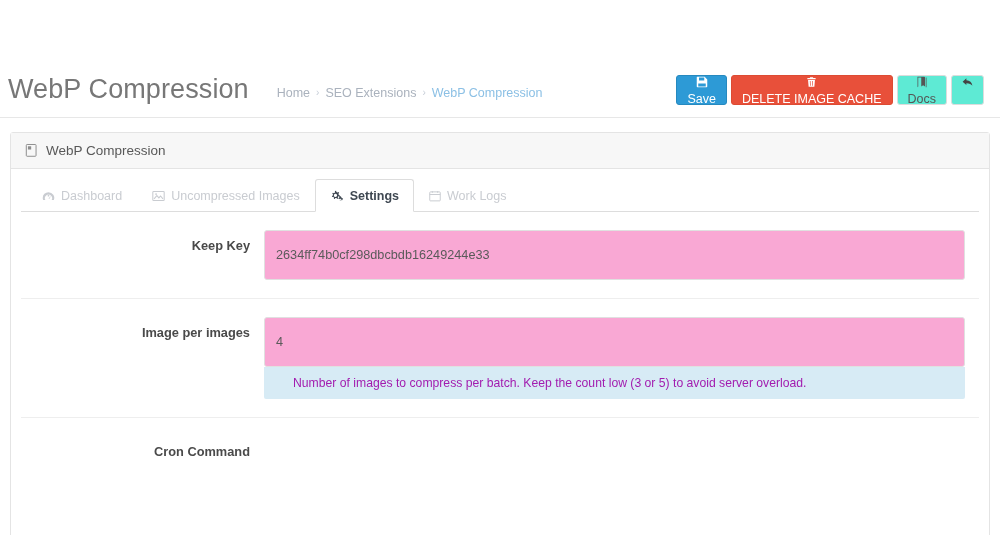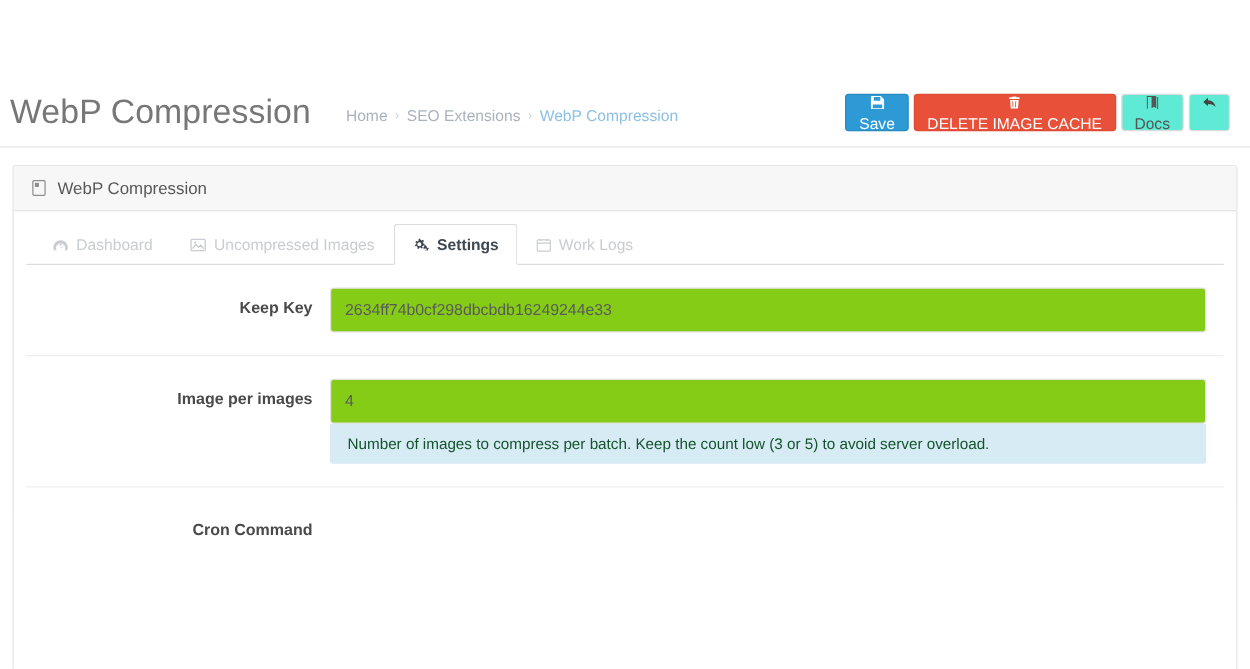--- a/index.html
+++ b/index.html
@@ -173,40 +173,40 @@
     font-weight: bold;
     color: #4a4a4a;
   }
   .form-control-wrap {
     flex: 1 1 auto;
     padding-right: 14px;
   }
   .form-control {
     display: block;
     width: 100%;
-    height: 36px;
+    height: 50px;
     padding: 6px 11px;
     font-size: 12.7px;
     color: #5a5a5a;
-    background: #84cc16;
+    background: #f9a8d4;
     border: 1px solid #e0e0e0;
     border-radius: 3px;
     font-family: "Liberation Sans", sans-serif;
     outline: none;
   }
   .form-control[readonly] {
     background: #f4f4f4;
     color: #8a8a8a;
   }
   .form-control.tall { height: 47px; padding-top: 14px; }
   .help-box {
     background: #d7ebf5;
-    color: #14532d;
+    color: #a21caf;
     font-size: 12.2px;
-    padding: 8px 14px;
+    padding: 8px 29px;
     line-height: 1.35;
     border-radius: 0 0 2px 2px;
   }
 
   
   svg { display: block; }
 </style>
 </head>
 <body>
 

